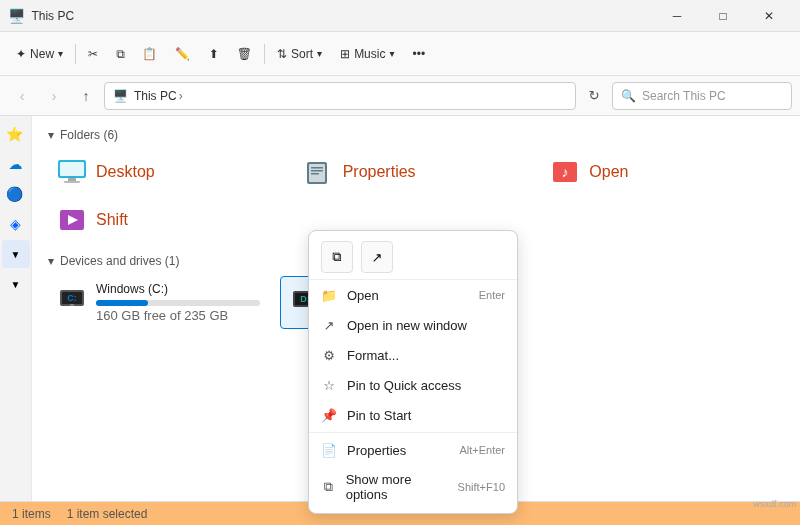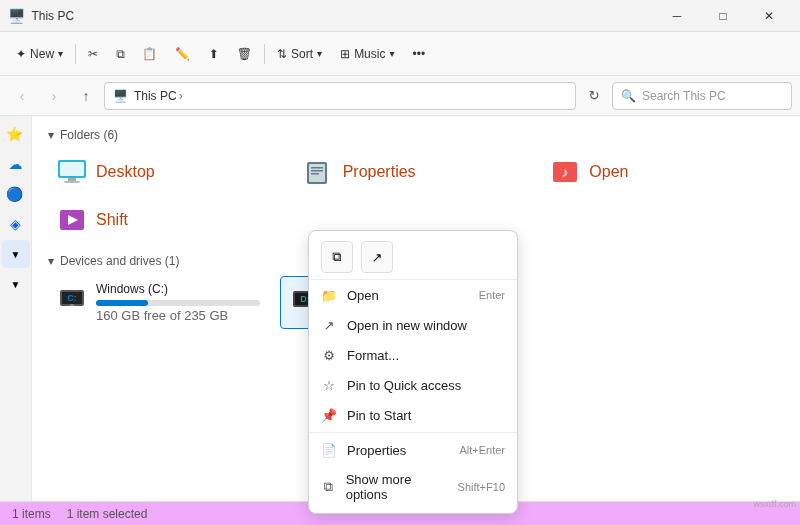--- a/index.html
+++ b/index.html
@@ -244,21 +244,21 @@
     .drive-bar-fill {
       height: 6px;
       background: #0078d4;
       border-radius: 3px;
     }
     .drive-size { font-size: 13px; color: #666; }
 
     
     .status-bar {
       height: 24px;
-      background: #f0abfc;
+      background: #fdba74;
       border-top: 1px solid #e0e0e0;
       display: flex;
       align-items: center;
       padding: 0 12px;
       gap: 16px;
       font-size: 12px;
       color: #555;
       position: absolute;
       bottom: 0;
       left: 0;

